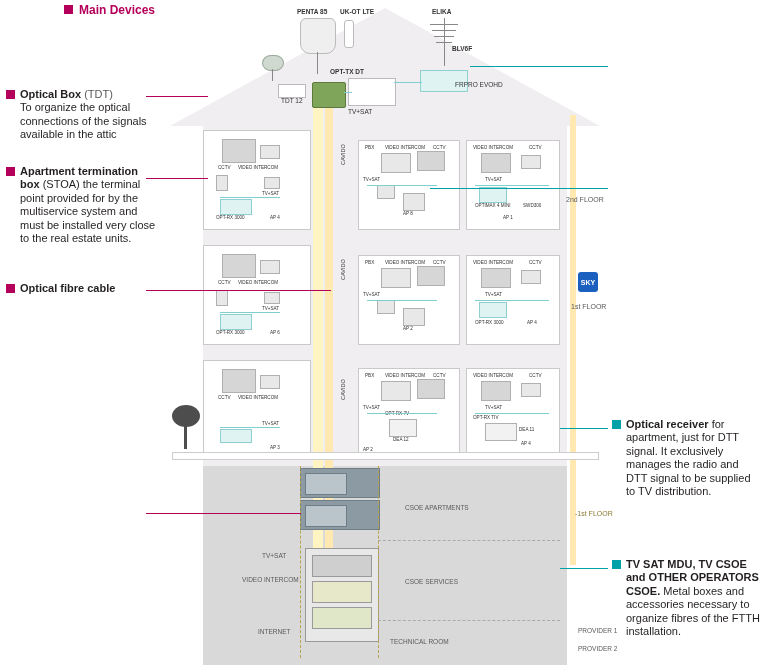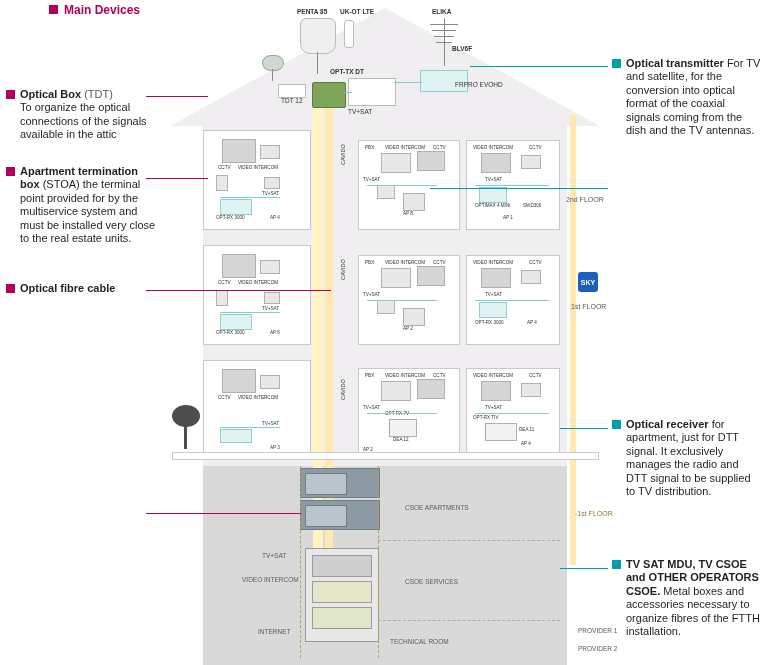--- a/index.html
+++ b/index.html
@@ -10,21 +10,21 @@
     font-size:11px;
     color:#231f20;
     position:relative;
     overflow:hidden;
   }
   .stage{position:absolute;inset:0;}
 
   
   .hdr{position:absolute;display:flex;align-items:flex-start;gap:6px;font-weight:bold;font-size:12px;}
   .hdr .sq{width:9px;height:9px;flex:0 0 9px;margin-top:2px;}
-  .hdr.left{left:6px;top:3px;color:#b4005a;padding-left:43px;}
+  .hdr.left{left:21px;top:3px;color:#b4005a;padding-left:43px;}
   .hdr.left .sq{background:#b4005a;}
   .hdr.right{left:609px;top:3px;color:#00a0a8;width:155px;}
   .hdr.right .sq{background:#00a0a8;}
 
   
   .callout{position:absolute;width:152px;line-height:1.22;}
   .callout .sq{width:9px;height:9px;position:absolute;left:0;top:2px;}
   .callout .body{margin-left:14px;}
   .callout b{font-weight:bold;}
   .callout .muted{color:#58595b;}
@@ -315,27 +315,20 @@
   </div>
 
   <div class="callout pink co-fibre">
     <span class="sq"></span>
     <div class="body">
       <b>Optical fibre cable</b><br>
     </div>
   </div>
 
 
-  <div class="callout teal co-tx">
-    <span class="sq"></span>
-    <div class="body">
-      <b>Optical transmitter</b>
-      <span>For TV and satellite, for the conversion into optical format of the coaxial signals coming from the dish and the TV antennas.</span>
-    </div>
-  </div>
 
 
   <div class="callout teal co-rxdtt">
     <span class="sq"></span>
     <div class="body">
       <b>Optical receiver</b>
       <span>for apartment, just for DTT signal. It exclusively manages the radio and DTT signal to be supplied to TV distribution.</span>
     </div>
   </div>
 

